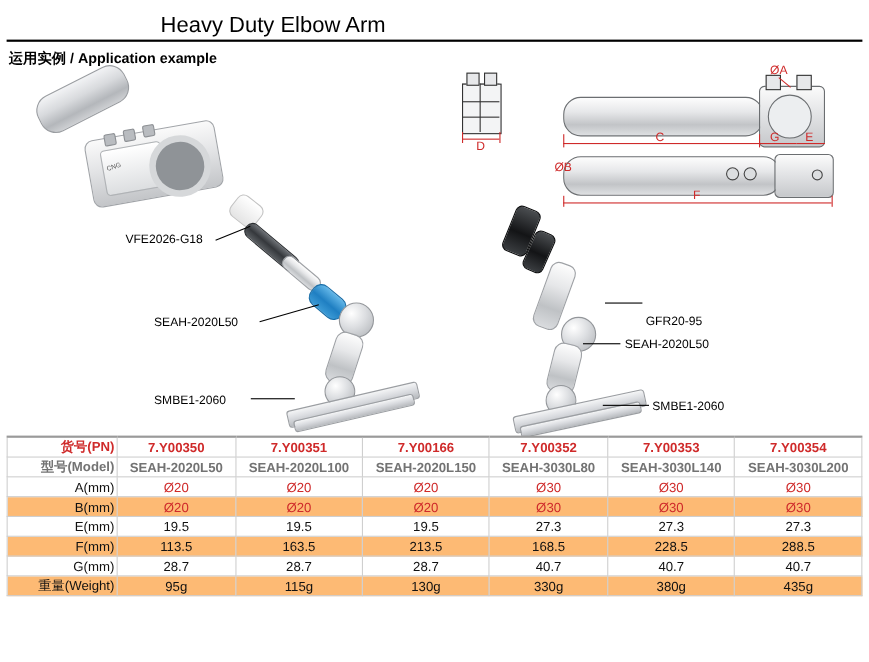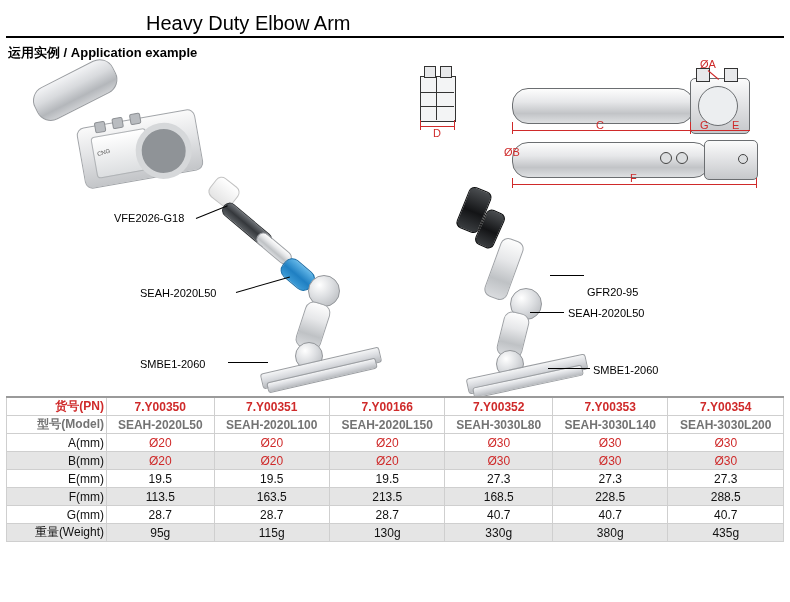--- a/index.html
+++ b/index.html
@@ -136,21 +136,21 @@
   }
   td.rowhead,th.rowhead{
     text-align:right;padding-left:5px;width:92px;
   }
   thead th{
     background:#ffffff;color:#cf2a2a;font-weight:bold;font-size:12px;
   }
   tr.model td{font-weight:bold;color:#737373;}
   tr.model td.rowhead{font-weight:bold;}
   td.red{color:#cf2a2a;}
-  tr.alt td{background:#e5e5e5;}
+  tr.alt td{background:#fdba74;}
   tr.hdrline td, thead tr th{border-top:1px solid #cfcfcf;}
   .tbl-top{border-top:2px solid #9a9a9a;}
 </style>
 </head>
 <body>
 
 <div class="header">
   <div class="title-en">Heavy Duty Elbow Arm</div>
 </div>
 <div class="header-rule"></div>

